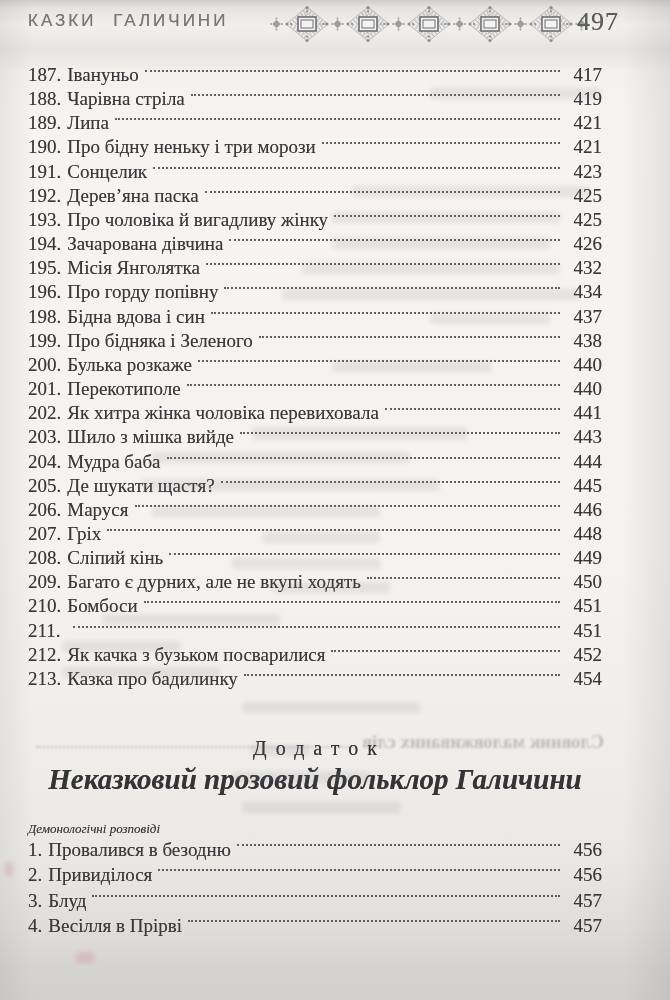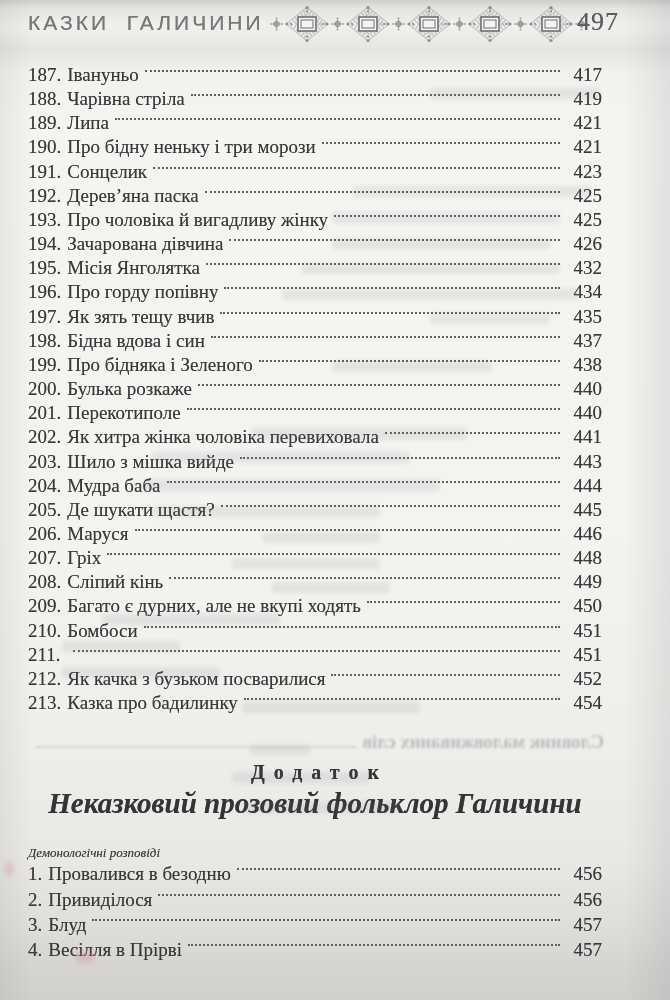--- a/index.html
+++ b/index.html
@@ -12,21 +12,21 @@
       linear-gradient(180deg,
         #cfcdca 0px,#e6e4e1 8px,#f2f0ed 26px,#e7e5e2 50px,#f3f1ee 72px,
         #f6f4f1 120px,#f5f3f0 540px,#f0eeeb 740px,#eae8e5 860px,
         #dfddda 930px,#d6d4d1 968px,#d2d0cd 1000px);
   }
   
   .hdr{position:absolute;left:0;top:0;width:100%;height:56px;}
   .hdr-title{
     position:absolute;left:28px;top:11px;
     font-family:"Liberation Sans","DejaVu Sans",sans-serif;
-    font-size:21px;letter-spacing:3px;word-spacing:9px;color:#77777a;
+    font-size:17px;letter-spacing:3px;word-spacing:9px;color:#77777a;
     text-shadow:0 0 .6px rgba(119,119,122,.8);
   }
   .hdr-num{
     position:absolute;left:577px;top:7px;
     font-size:26px;color:#5c5c5f;letter-spacing:1px;
     text-shadow:0 0 .6px rgba(92,92,95,.7);
   }
   .orn-row{position:absolute;left:270px;top:5px;display:flex;align-items:center;gap:1px;}
   .orn-row svg{display:block;}
   
@@ -37,21 +37,21 @@
   .trow .num{text-shadow:0 0 .5px rgba(57,57,59,.55);}
   .leader{
     flex:1;height:7px;align-self:baseline;
     border-bottom:2px dotted #474749;margin:0 4px 0 6px;min-width:12px;opacity:.85;
   }
   .pg{min-width:38px;text-align:right;text-shadow:0 0 .5px rgba(57,57,59,.55);}
   .sublist .trow{line-height:25.3px;}
   
   .appendix{margin-top:46px;text-align:center;}
   .app-heading{
-    font-weight:bold;font-size:20px;letter-spacing:.45em;padding-left:.45em;
+    font-weight:normal;font-size:20px;letter-spacing:.45em;padding-left:.45em;
     color:#333335;text-shadow:0 0 .5px rgba(51,51,53,.6);
   }
   .app-subtitle{
     margin-top:3px;font-weight:bold;font-style:italic;font-size:29px;
     color:#343436;text-shadow:0 0 .5px rgba(52,52,54,.6);text-align:center;
   }
   .subsec-title{
     margin-top:25px;font-style:italic;font-size:13px;color:#3a3a3c;
     text-shadow:0 0 .5px rgba(58,58,60,.6);
   }
@@ -287,26 +287,20 @@
     <span class="num">195.</span>
     <span class="ttl">Місія Янголятка</span>
     <span class="leader"></span>
     <span class="pg">432</span>
   </div>
         <div class="trow">
     <span class="num">196.</span>
     <span class="ttl">Про горду попівну</span>
     <span class="leader"></span>
     <span class="pg">434</span>
-  </div>
-        <div class="trow">
-    <span class="num">197.</span>
-    <span class="ttl">Як зять тещу вчив</span>
-    <span class="leader"></span>
-    <span class="pg">435</span>
   </div>
         <div class="trow">
     <span class="num">198.</span>
     <span class="ttl">Бідна вдова і син</span>
     <span class="leader"></span>
     <span class="pg">437</span>
   </div>
         <div class="trow">
     <span class="num">199.</span>
     <span class="ttl">Про бідняка і Зеленого</span>

